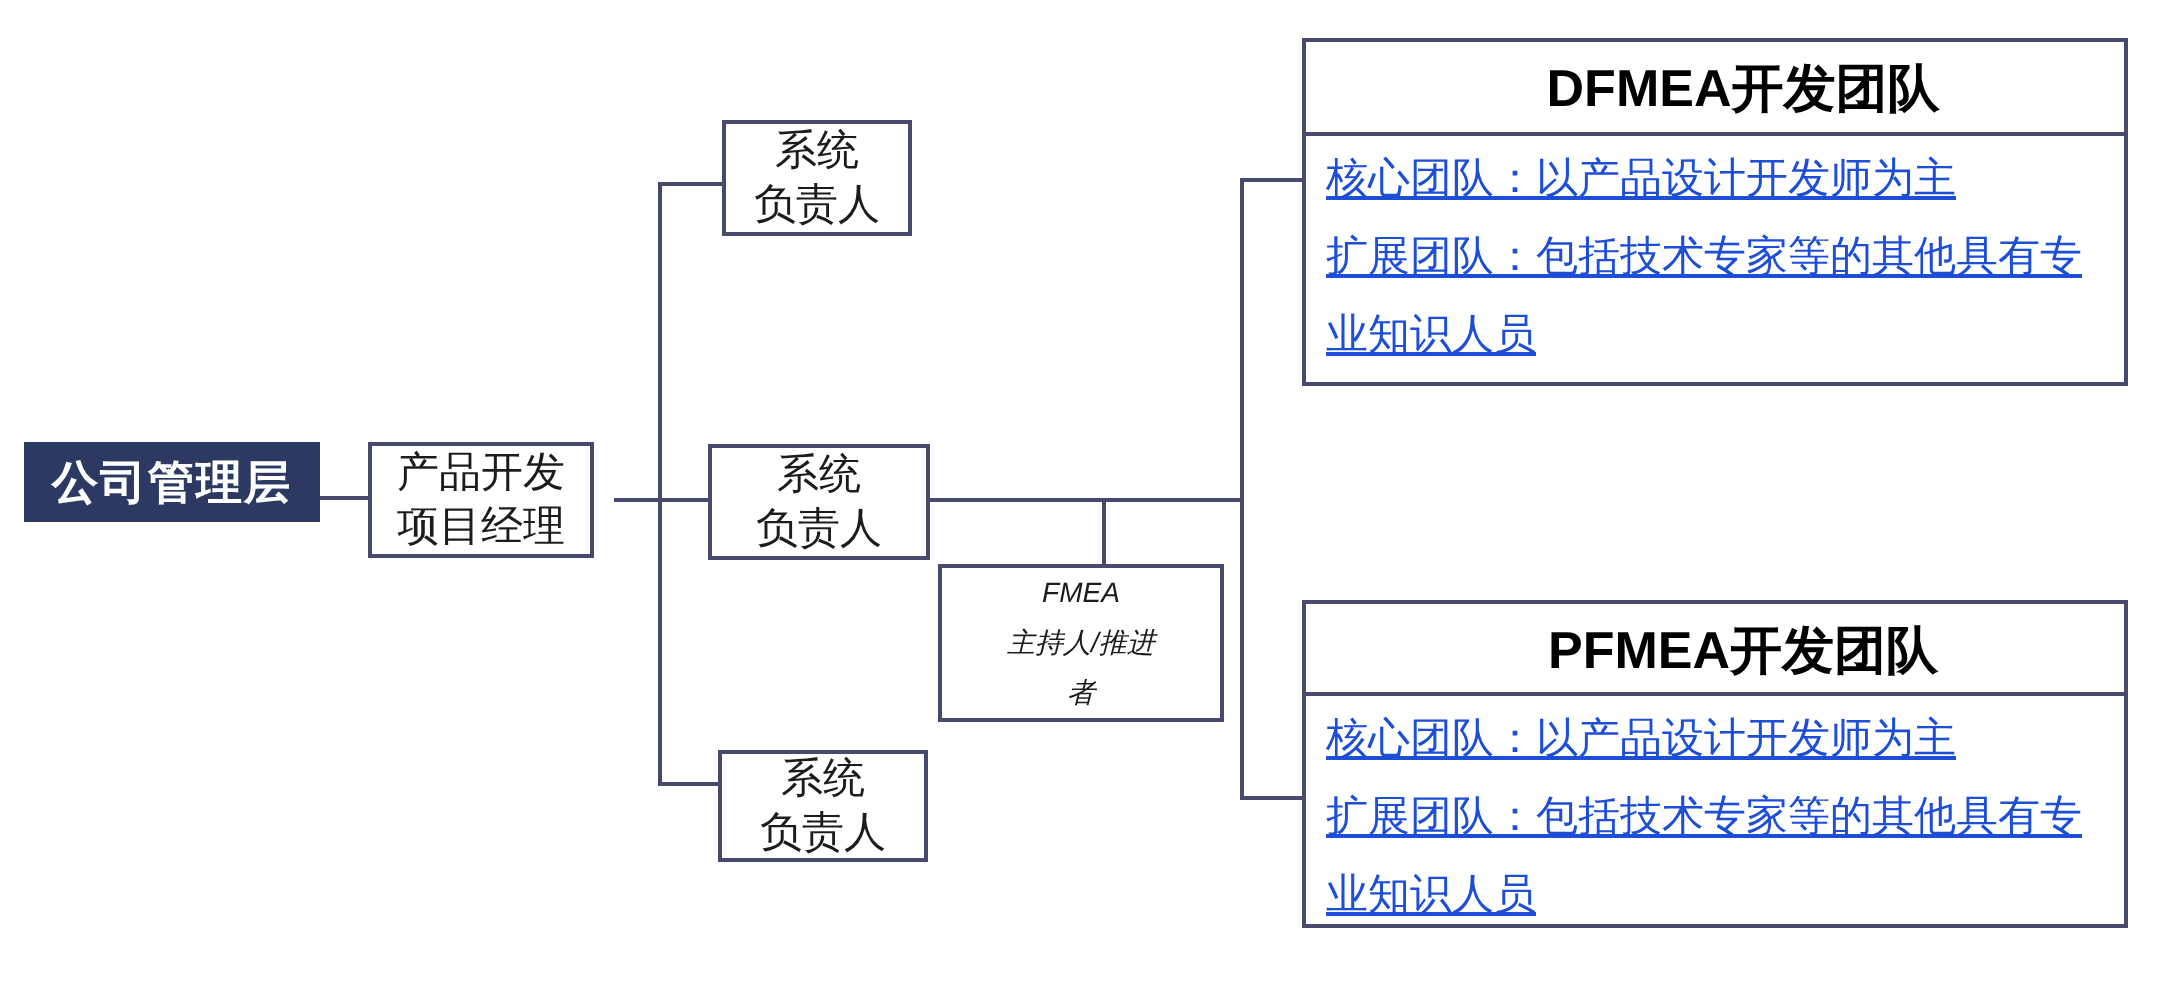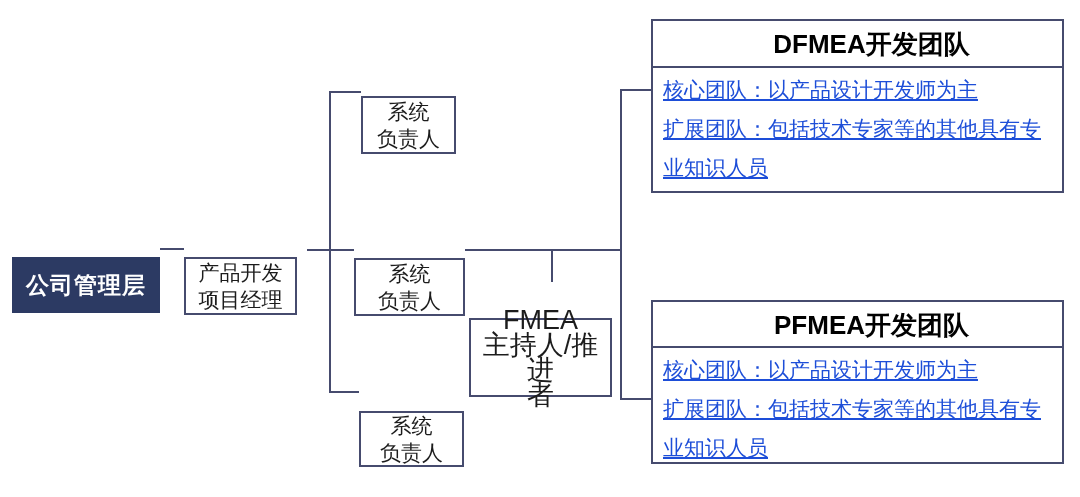--- a/index.html
+++ b/index.html
@@ -26,35 +26,35 @@
     background: #ffffff;
     border: 2px solid #464b6e;
     color: #1c1c1c;
     display: flex;
     align-items: center;
     justify-content: center;
     text-align: center;
     font-size: 21px;
     line-height: 27px;
     white-space: pre-line;
-    margin-top: 36px;
   }
 
   .node.filled {
     background: #2c3a63;
     border-color: #2c3a63;
     color: #ffffff;
     font-weight: bold;
     font-size: 23px;
     letter-spacing: 1px;
   }
 
   .node.fmea {
-    font-size: 27px;
+    font-size: 14px;
     line-height: 25px;
+    font-style: italic;
   }
 
   
   .team {
     position: absolute;
     background: #ffffff;
     border: 2px solid #464b6e;
     color: #111111;
   }
   .team .team-title {
@@ -86,21 +86,21 @@
   <div class="line" style="left:329px; top:91px;  width:2px;  height:302px;"></div>
   <div class="line" style="left:331px; top:91px;  width:30px; height:2px;"></div>
   <div class="line" style="left:331px; top:249px; width:23px; height:2px;"></div>
   <div class="line" style="left:331px; top:391px; width:28px; height:2px;"></div>
   <div class="line" style="left:465px; top:249px; width:157px; height:2px;"></div>
   <div class="line" style="left:551px; top:251px; width:2px;  height:31px;"></div>
   <div class="line" style="left:620px; top:89px;  width:2px;  height:311px;"></div>
   <div class="line" style="left:622px; top:89px;  width:29px; height:2px;"></div>
   <div class="line" style="left:622px; top:398px; width:29px; height:2px;"></div>
 
-  <div class="node filled" style="left:12px; top:221px; width:148px; height:56px;">公司管理层</div>
+  <div class="node filled" style="left:12px; top:221px; width:148px; height:40px;">公司管理层</div>
 
   <div class="node" style="left:184px; top:221px; width:113px; height:58px;">产品开发
 项目经理</div>
 
   <div class="node" style="left:361px; top:60px; width:95px; height:58px;">系统
 负责人</div>
 
   <div class="node" style="left:354px; top:222px; width:111px; height:58px;">系统
 负责人</div>
 

